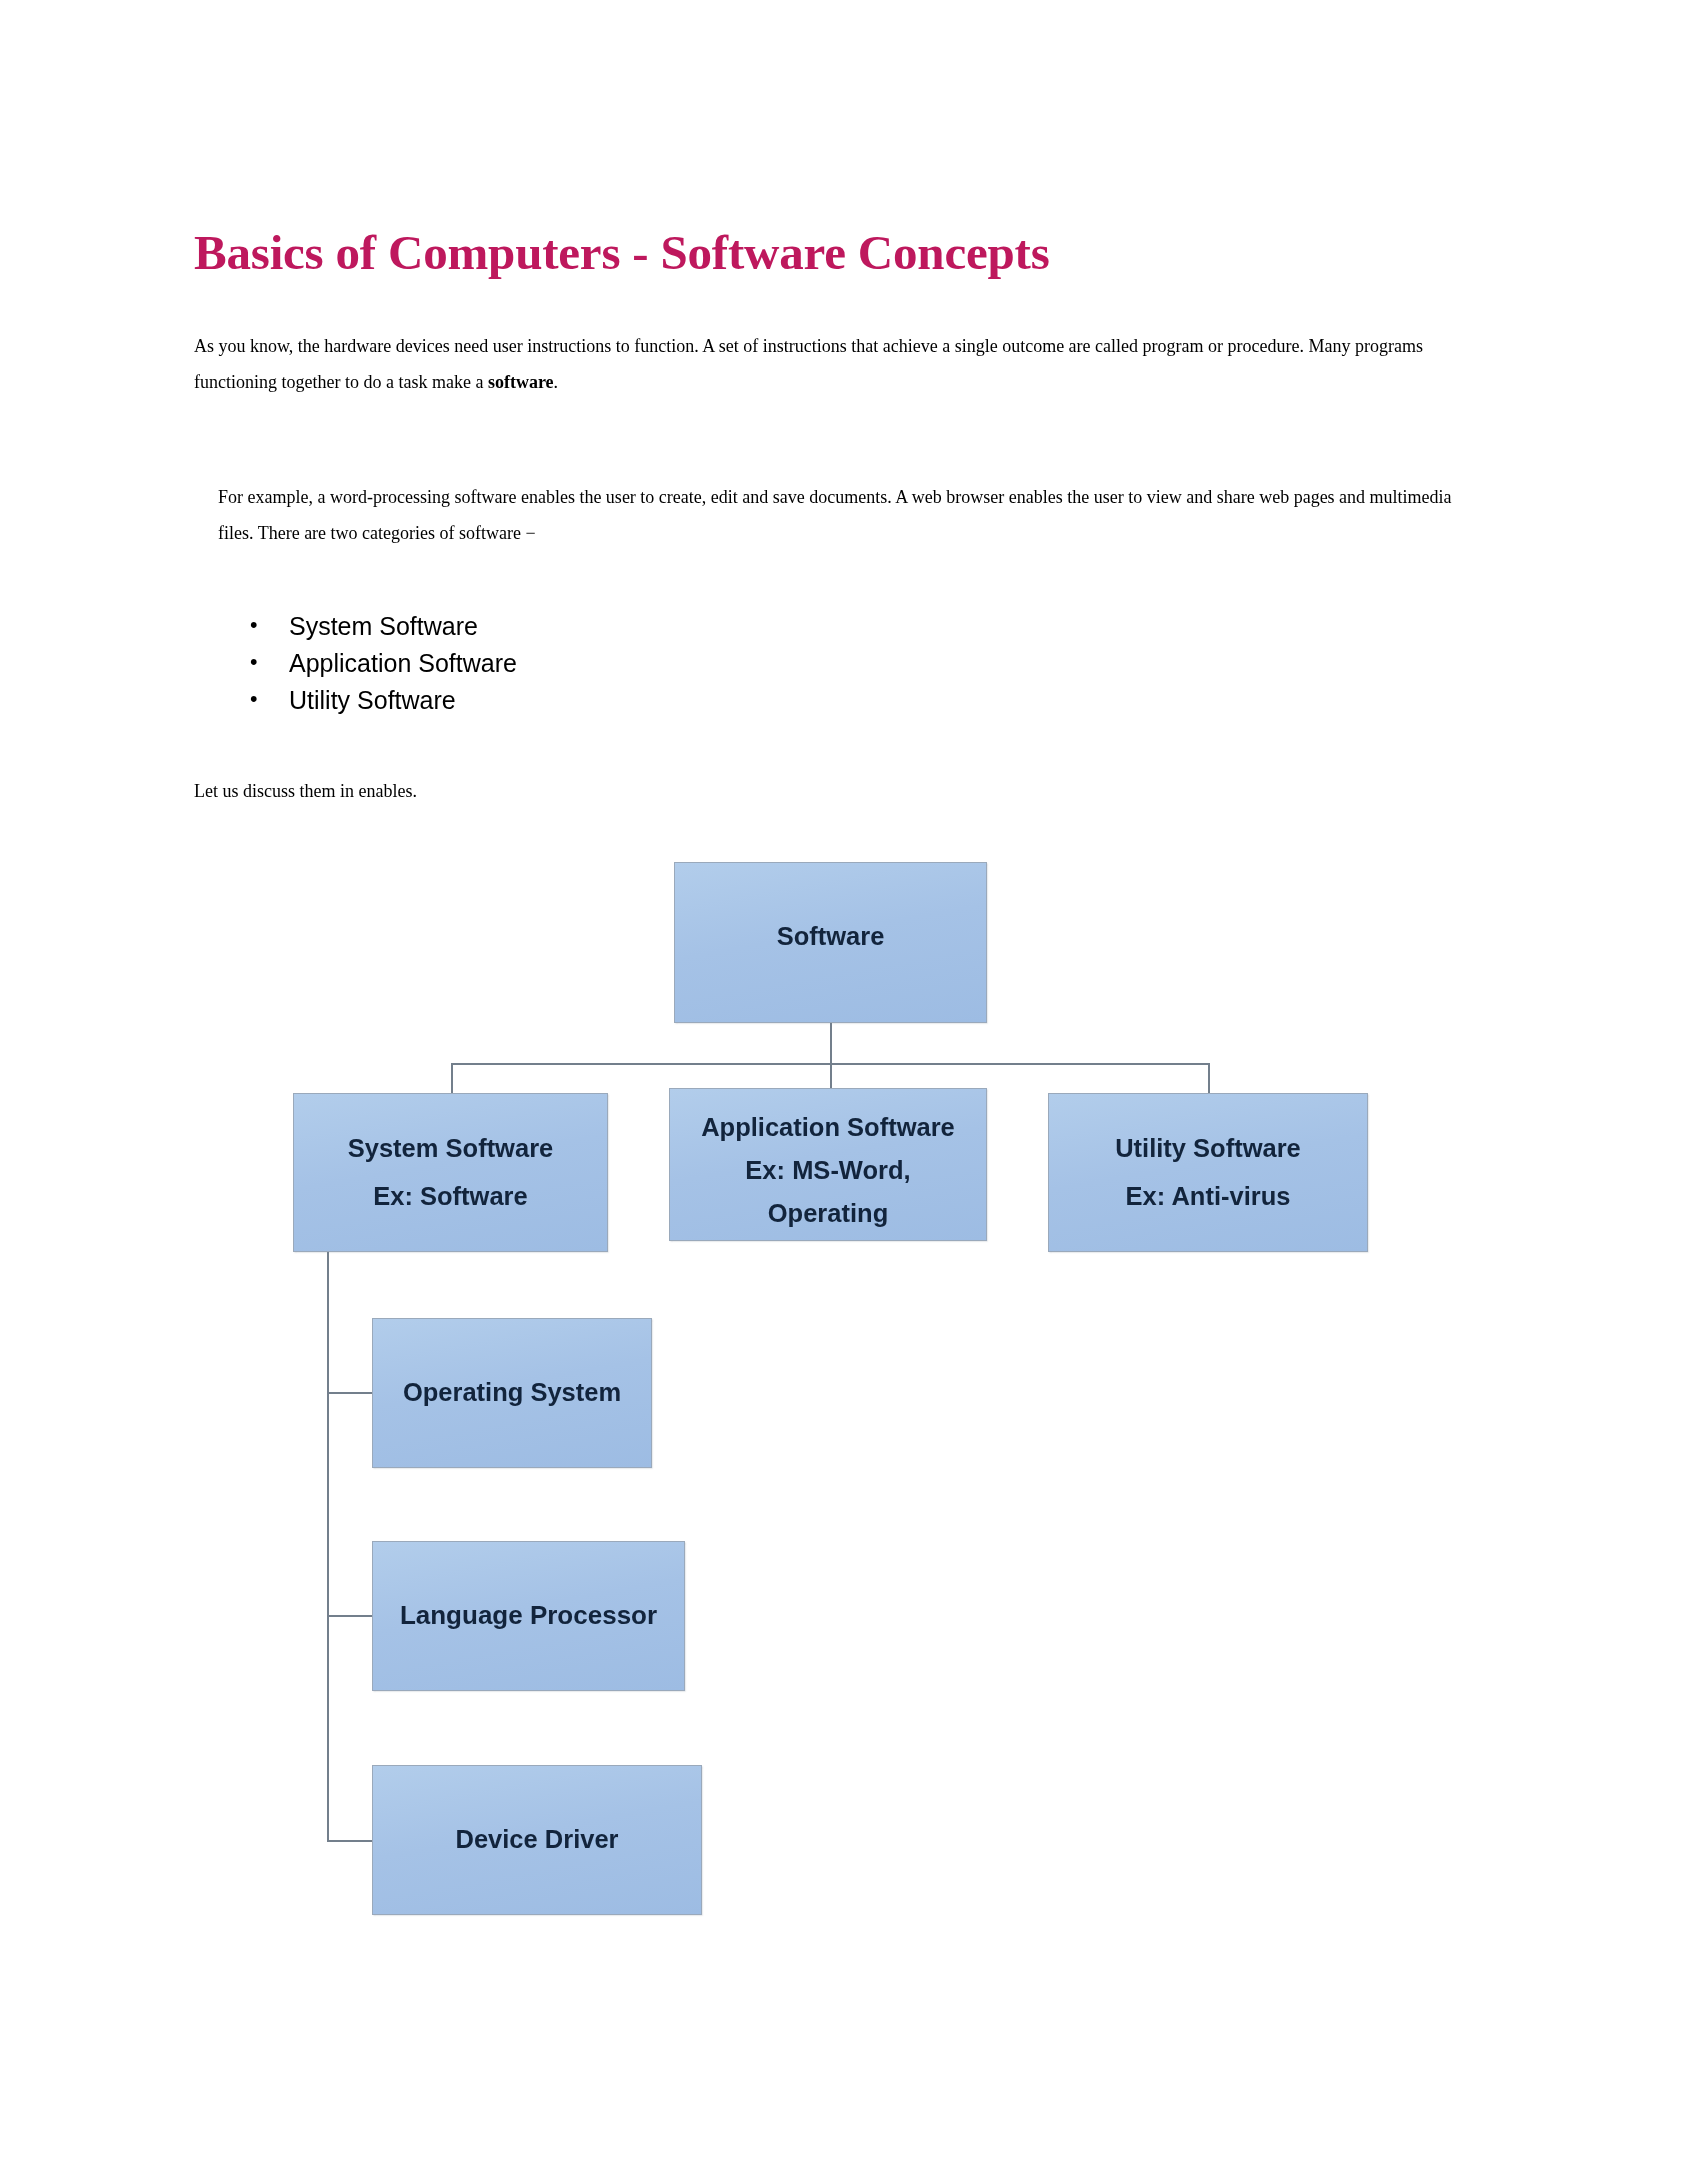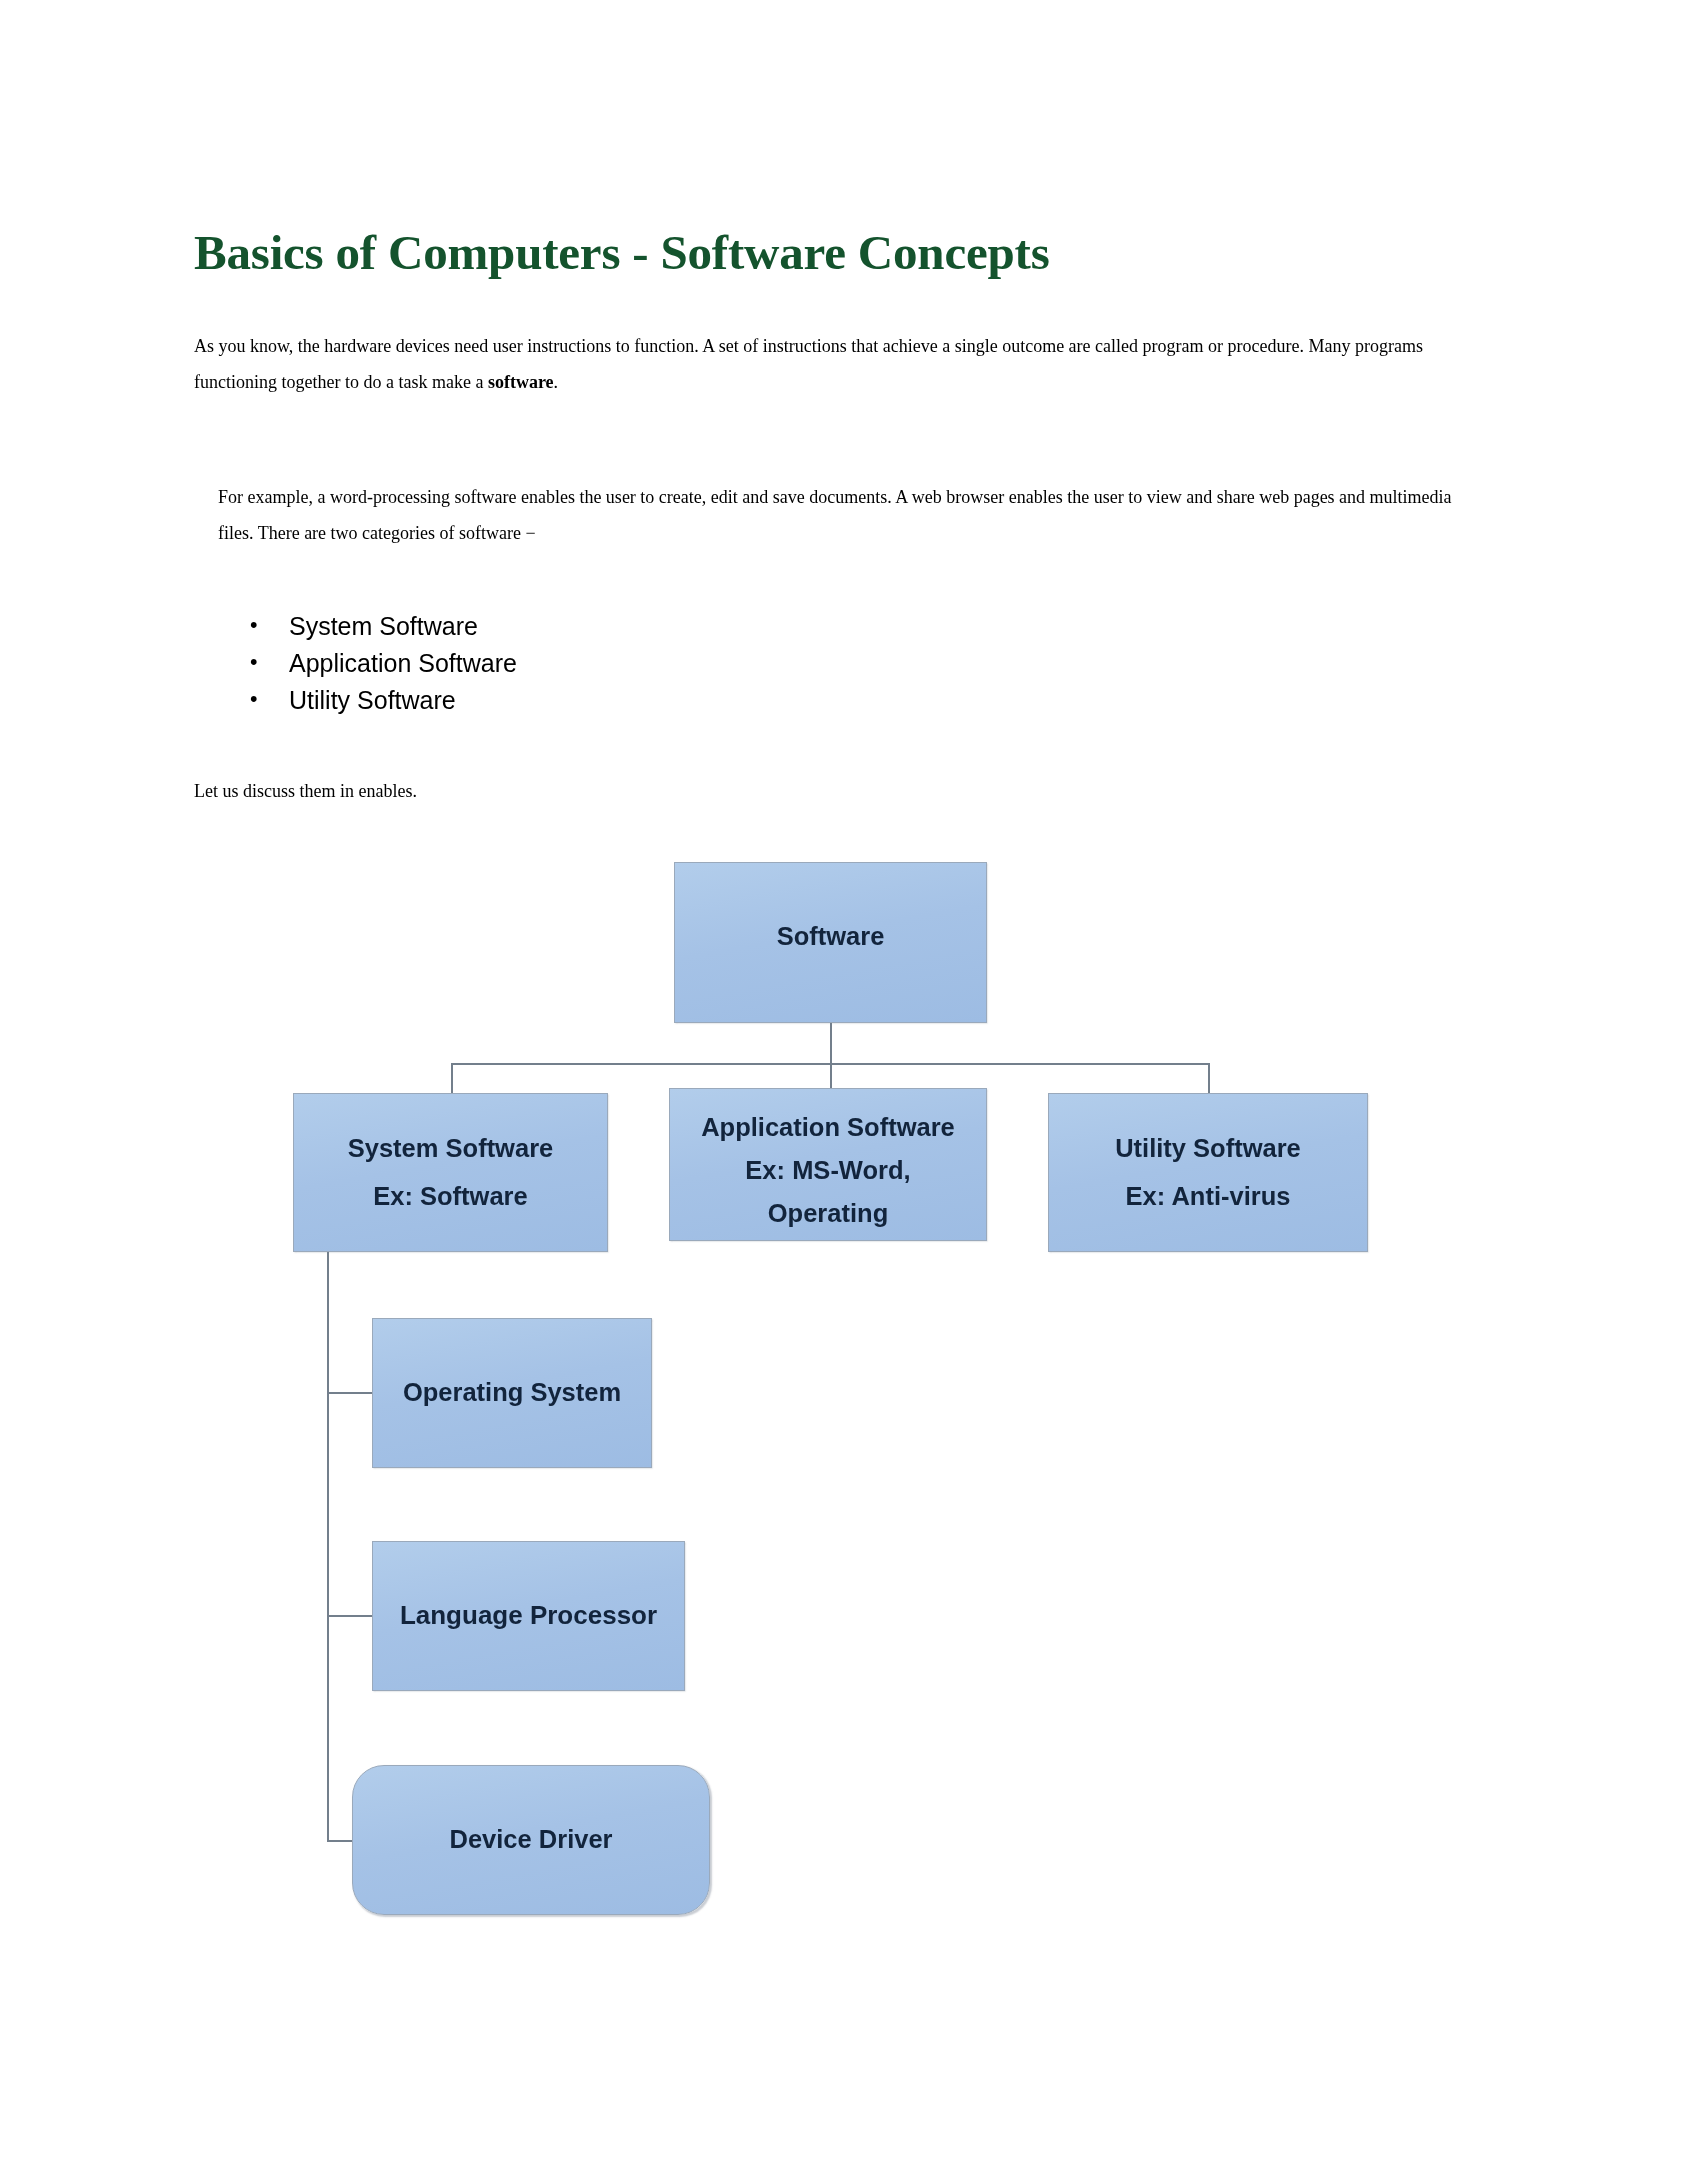--- a/index.html
+++ b/index.html
@@ -17,21 +17,21 @@
   }
 
   
   .doc-title {
     position: absolute;
     left: 194px;
     top: 191px;
     font-family: "Liberation Serif", serif;
     font-size: 49px;
     font-weight: bold;
-    color: #14532d;
+    color: #be185d;
     letter-spacing: -0.2px;
     white-space: nowrap;
   }
   .para {
     position: absolute;
     left: 194px;
     width: 1269px;
     font-family: "Liberation Serif", serif;
     font-size: 18px;
     line-height: 36px;
@@ -130,23 +130,22 @@
   
   #node-os {
     left: 372px;  top: 1318px;  width: 280px;  height: 150px;
     font-size: 25.5px;
   }
   #node-lang {
     left: 372px;  top: 1541px;  width: 313px;  height: 150px;
     font-size: 26px;
   }
   #node-driver {
-    left: 352px;  top: 1765px;  width: 358px;  height: 150px;
-    font-size: 25.5px;
-    border-radius: 32px;
+    left: 372px;  top: 1765px;  width: 330px;  height: 150px;
+    font-size: 25.5px;
   }
 
   
   .conn {
     position: absolute;
     background: #737f8c;
     z-index: 1;
   }
   .conn.v { width: 1.6px; }
   .conn.h { height: 1.6px; }

